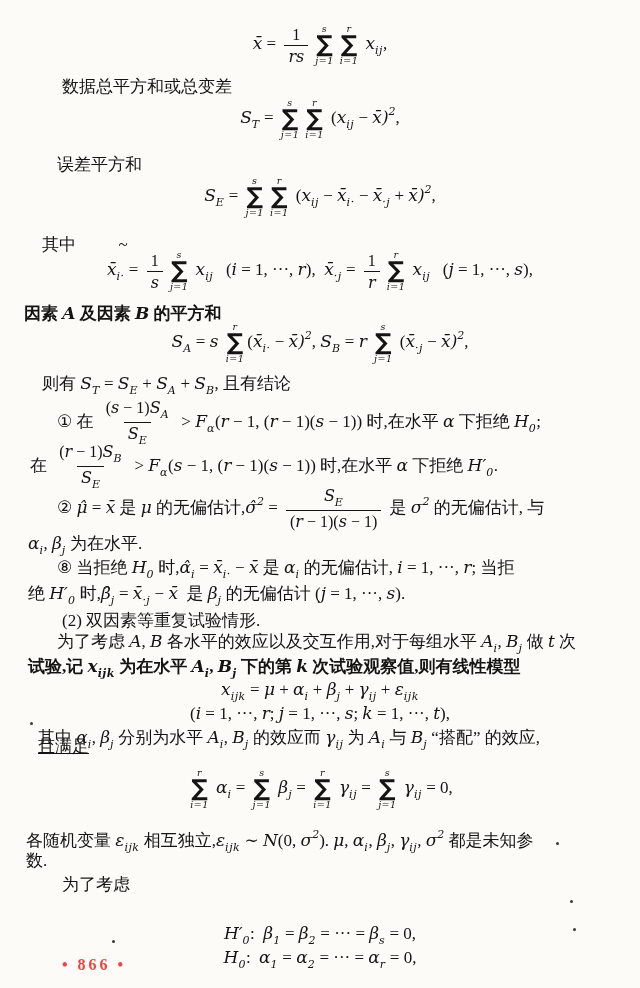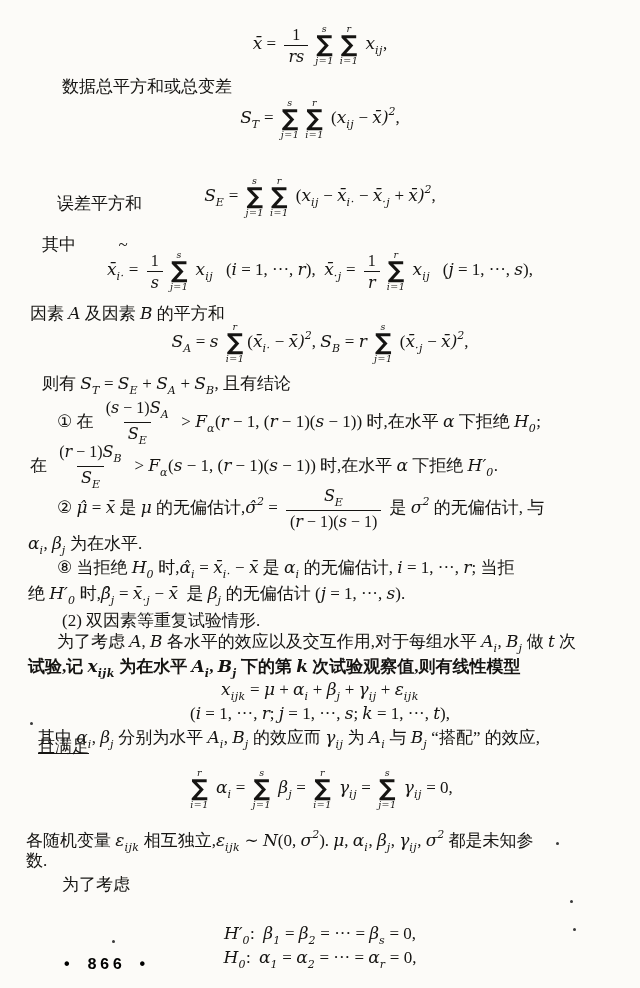--- a/index.html
+++ b/index.html
@@ -30,38 +30,38 @@
   .frac .fnum { padding:0 4px 1px; }
   .frac .fden { border-top:1.5px solid #151412; padding:1px 4px 0; }
   .sum {
     display:inline-flex; flex-direction:column; align-items:center;
     vertical-align:middle; line-height:1; margin:0 3px;
   }
   .sum .slim { font-size:9.5px; font-style:italic; font-family:"DejaVu Serif",serif; letter-spacing:0.5px; line-height:1.1; }
   .sum .sop { font-size:23px; font-family:"DejaVu Sans","Liberation Sans",sans-serif; line-height:0.95; font-weight:bold; }
   .pageno {
     position:absolute; left:62px; top:956px;
-    font-family:Liberation Mono, monospace;
-    font-weight:bold; font-size:16px; letter-spacing:3px; color:#000000;text-align:center;
+    font-family:Liberation Serif, serif;
+    font-weight:bold; font-size:16px; letter-spacing:3px; color:#ef4444;text-align:center;
   }
   .speck { position:absolute; width:3px; height:3px; border-radius:50%; background:#3a3a3a; }
 </style>
 </head>
 <body>
 
 <div class="page">
   <div>
       <div class="blk center" style="top: 24px;"><span class="it">x̄</span><span class="rm"> = </span><span class="frac"><span class="fnum"><span class="rm">1</span></span><span class="fden"><span class="it">rs</span></span></span><span class="sum"><span class="slim">s</span><span class="sop">∑</span><span class="slim">j=1</span></span><span class="sum"><span class="slim">r</span><span class="sop">∑</span><span class="slim">i=1</span></span><span class="rm"> </span><span class="it">x<span class="sbx">ij</span></span><span class="rm">,</span></div>
       <div class="blk" style="top: 74px; left: 62px;"><span class="rm">数据总平方和或总变差</span></div>
       <div class="blk center" style="top: 98px;"><span class="it">S<span class="sbx">T</span></span><span class="rm"> = </span><span class="sum"><span class="slim">s</span><span class="sop">∑</span><span class="slim">j=1</span></span><span class="sum"><span class="slim">r</span><span class="sop">∑</span><span class="slim">i=1</span></span><span class="rm"> (</span><span class="it">x<span class="sbx">ij</span></span><span class="rm"> − </span><span class="it">x̄</span><span class="it">)<span class="spx">2</span></span><span class="rm">,</span></div>
-      <div class="blk" style="top: 152px; left: 57px; margin-top: 39px;"><span class="rm">误差平方和</span></div>
+      <div class="blk" style="top: 152px; left: 57px;"><span class="rm">误差平方和</span></div>
       <div class="blk center" style="top: 176px;"><span class="it">S<span class="sbx">E</span></span><span class="rm"> = </span><span class="sum"><span class="slim">s</span><span class="sop">∑</span><span class="slim">j=1</span></span><span class="sum"><span class="slim">r</span><span class="sop">∑</span><span class="slim">i=1</span></span><span class="rm"> (</span><span class="it">x<span class="sbx">ij</span></span><span class="rm"> − </span><span class="it">x̄<span class="sbx">i·</span></span><span class="rm"> − </span><span class="it">x̄<span class="sbx">·j</span></span><span class="rm"> + </span><span class="it">x̄</span><span class="it">)<span class="spx">2</span></span><span class="rm">,</span></div>
       <div class="blk" style="top: 232px; left: 42px;"><span class="rm">其中</span><span class="rm">          ~</span></div>
       <div class="blk center" style="top: 250px;"><span class="it">x̄<span class="sbx">i·</span></span><span class="rm"> = </span><span class="frac"><span class="fnum"><span class="rm">1</span></span><span class="fden"><span class="it">s</span></span></span><span class="sum"><span class="slim">s</span><span class="sop">∑</span><span class="slim">j=1</span></span><span class="rm"> </span><span class="it">x<span class="sbx">ij</span></span><span class="rm">   (</span><span class="it">i</span><span class="rm"> = 1, ···, </span><span class="it">r</span><span class="rm">),  </span><span class="it">x̄<span class="sbx">·j</span></span><span class="rm"> = </span><span class="frac"><span class="fnum"><span class="rm">1</span></span><span class="fden"><span class="it">r</span></span></span><span class="sum"><span class="slim">r</span><span class="sop">∑</span><span class="slim">i=1</span></span><span class="rm"> </span><span class="it">x<span class="sbx">ij</span></span><span class="rm">   (</span><span class="it">j</span><span class="rm"> = 1, ···, </span><span class="it">s</span><span class="rm">),</span></div>
-      <div class="blk" style="top: 300px; left: 30px;"><span class="rm">因素 </span><span class="it">A</span><span class="rm"> 及因素 </span><span class="it">B</span><span class="rm"> 的平方和</span></div>
+      <div class="blk" style="top: 300px; left: 24px; font-weight: bold;"><span class="rm">因素 </span><span class="it">A</span><span class="rm"> 及因素 </span><span class="it">B</span><span class="rm"> 的平方和</span></div>
       <div class="blk center" style="top: 322px;"><span class="it">S<span class="sbx">A</span></span><span class="rm"> = </span><span class="it">s</span><span class="rm"> </span><span class="sum"><span class="slim">r</span><span class="sop">∑</span><span class="slim">i=1</span></span><span class="rm">(</span><span class="it">x̄<span class="sbx">i·</span></span><span class="rm"> − </span><span class="it">x̄</span><span class="it">)<span class="spx">2</span></span><span class="rm">, </span><span class="it">S<span class="sbx">B</span></span><span class="rm"> = </span><span class="it">r</span><span class="rm"> </span><span class="sum"><span class="slim">s</span><span class="sop">∑</span><span class="slim">j=1</span></span><span class="rm"> (</span><span class="it">x̄<span class="sbx">·j</span></span><span class="rm"> − </span><span class="it">x̄</span><span class="it">)<span class="spx">2</span></span><span class="rm">,</span></div>
       <div class="blk" style="top: 370px; left: 42px;"><span class="rm">则有 </span><span class="it">S<span class="sbx">T</span></span><span class="rm"> = </span><span class="it">S<span class="sbx">E</span></span><span class="rm"> + </span><span class="it">S<span class="sbx">A</span></span><span class="rm"> + </span><span class="it">S<span class="sbx">B</span></span><span class="rm">, 且有结论</span></div>
       <div class="blk" style="top: 398px; left: 57px;"><span class="rm">① 在 </span><span class="frac"><span class="fnum"><span class="rm">(</span><span class="it">s</span><span class="rm"> − 1)</span><span class="it">S<span class="sbx">A</span></span></span><span class="fden"><span class="it">S<span class="sbx">E</span></span></span></span><span class="rm"> &gt; </span><span class="it">F<span class="sbx">α</span></span><span class="rm">(</span><span class="it">r</span><span class="rm"> − 1, (</span><span class="it">r</span><span class="rm"> − 1)(</span><span class="it">s</span><span class="rm"> − 1)) 时,在水平 </span><span class="it">α</span><span class="rm"> 下拒绝 </span><span class="it">H<span class="sbx">0</span></span><span class="rm">;</span></div>
       <div class="blk" style="top: 442px; left: 30px;"><span class="rm">在 </span><span class="frac"><span class="fnum"><span class="rm">(</span><span class="it">r</span><span class="rm"> − 1)</span><span class="it">S<span class="sbx">B</span></span></span><span class="fden"><span class="it">S<span class="sbx">E</span></span></span></span><span class="rm"> &gt; </span><span class="it">F<span class="sbx">α</span></span><span class="rm">(</span><span class="it">s</span><span class="rm"> − 1, (</span><span class="it">r</span><span class="rm"> − 1)(</span><span class="it">s</span><span class="rm"> − 1)) 时,在水平 </span><span class="it">α</span><span class="rm"> 下拒绝 </span><span class="it">H′<span class="sbx">0</span></span><span class="rm">.</span></div>
       <div class="blk" style="top: 486px; left: 57px;"><span class="rm">② </span><span class="it">μ̂</span><span class="rm"> = </span><span class="it">x̄</span><span class="rm"> 是 </span><span class="it">μ</span><span class="rm"> 的无偏估计,</span><span class="it">σ̂<span class="spx">2</span></span><span class="rm"> = </span><span class="frac"><span class="fnum"><span class="it">S<span class="sbx">E</span></span></span><span class="fden"><span class="rm">(</span><span class="it">r</span><span class="rm"> − 1)(</span><span class="it">s</span><span class="rm"> − 1)</span></span></span><span class="rm"> 是 </span><span class="it">σ<span class="spx">2</span></span><span class="rm"> 的无偏估计, 与</span></div>
       <div class="blk" style="top: 530px; left: 28px;"><span class="it">α<span class="sbx">i</span></span><span class="rm">, </span><span class="it">β<span class="sbx">j</span></span><span class="rm"> 为在水平.</span></div>
       <div class="blk" style="top: 554px; left: 57px;"><span class="rm">⑧ 当拒绝 </span><span class="it">H<span class="sbx">0</span></span><span class="rm"> 时,</span><span class="it">α̂<span class="sbx">i</span></span><span class="rm"> = </span><span class="it">x̄<span class="sbx">i·</span></span><span class="rm"> − </span><span class="it">x̄</span><span class="rm"> 是 </span><span class="it">α<span class="sbx">i</span></span><span class="rm"> 的无偏估计, </span><span class="it">i</span><span class="rm"> = 1, ···, </span><span class="it">r</span><span class="rm">; 当拒</span></div>
       <div class="blk" style="top: 580px; left: 28px;"><span class="rm">绝 </span><span class="it">H′<span class="sbx">0</span></span><span class="rm"> 时,</span><span class="it">β̂<span class="sbx">j</span></span><span class="rm"> = </span><span class="it">x̄<span class="sbx">·j</span></span><span class="rm"> − </span><span class="it">x̄</span><span class="rm">  是 </span><span class="it">β<span class="sbx">j</span></span><span class="rm"> 的无偏估计 (</span><span class="it">j</span><span class="rm"> = 1, ···, </span><span class="it">s</span><span class="rm">).</span></div>
       <div class="blk" style="top: 608px; left: 62px;"><span class="rm">(2) 双因素等重复试验情形.</span></div>
       <div class="blk" style="top: 628px; left: 57px;"><span class="rm">为了考虑 </span><span class="it">A</span><span class="rm">, </span><span class="it">B</span><span class="rm"> 各水平的效应以及交互作用,对于每组水平 </span><span class="it">A<span class="sbx">i</span></span><span class="rm">, </span><span class="it">B<span class="sbx">j</span></span><span class="rm"> 做 </span><span class="it">t</span><span class="rm"> 次</span></div>

